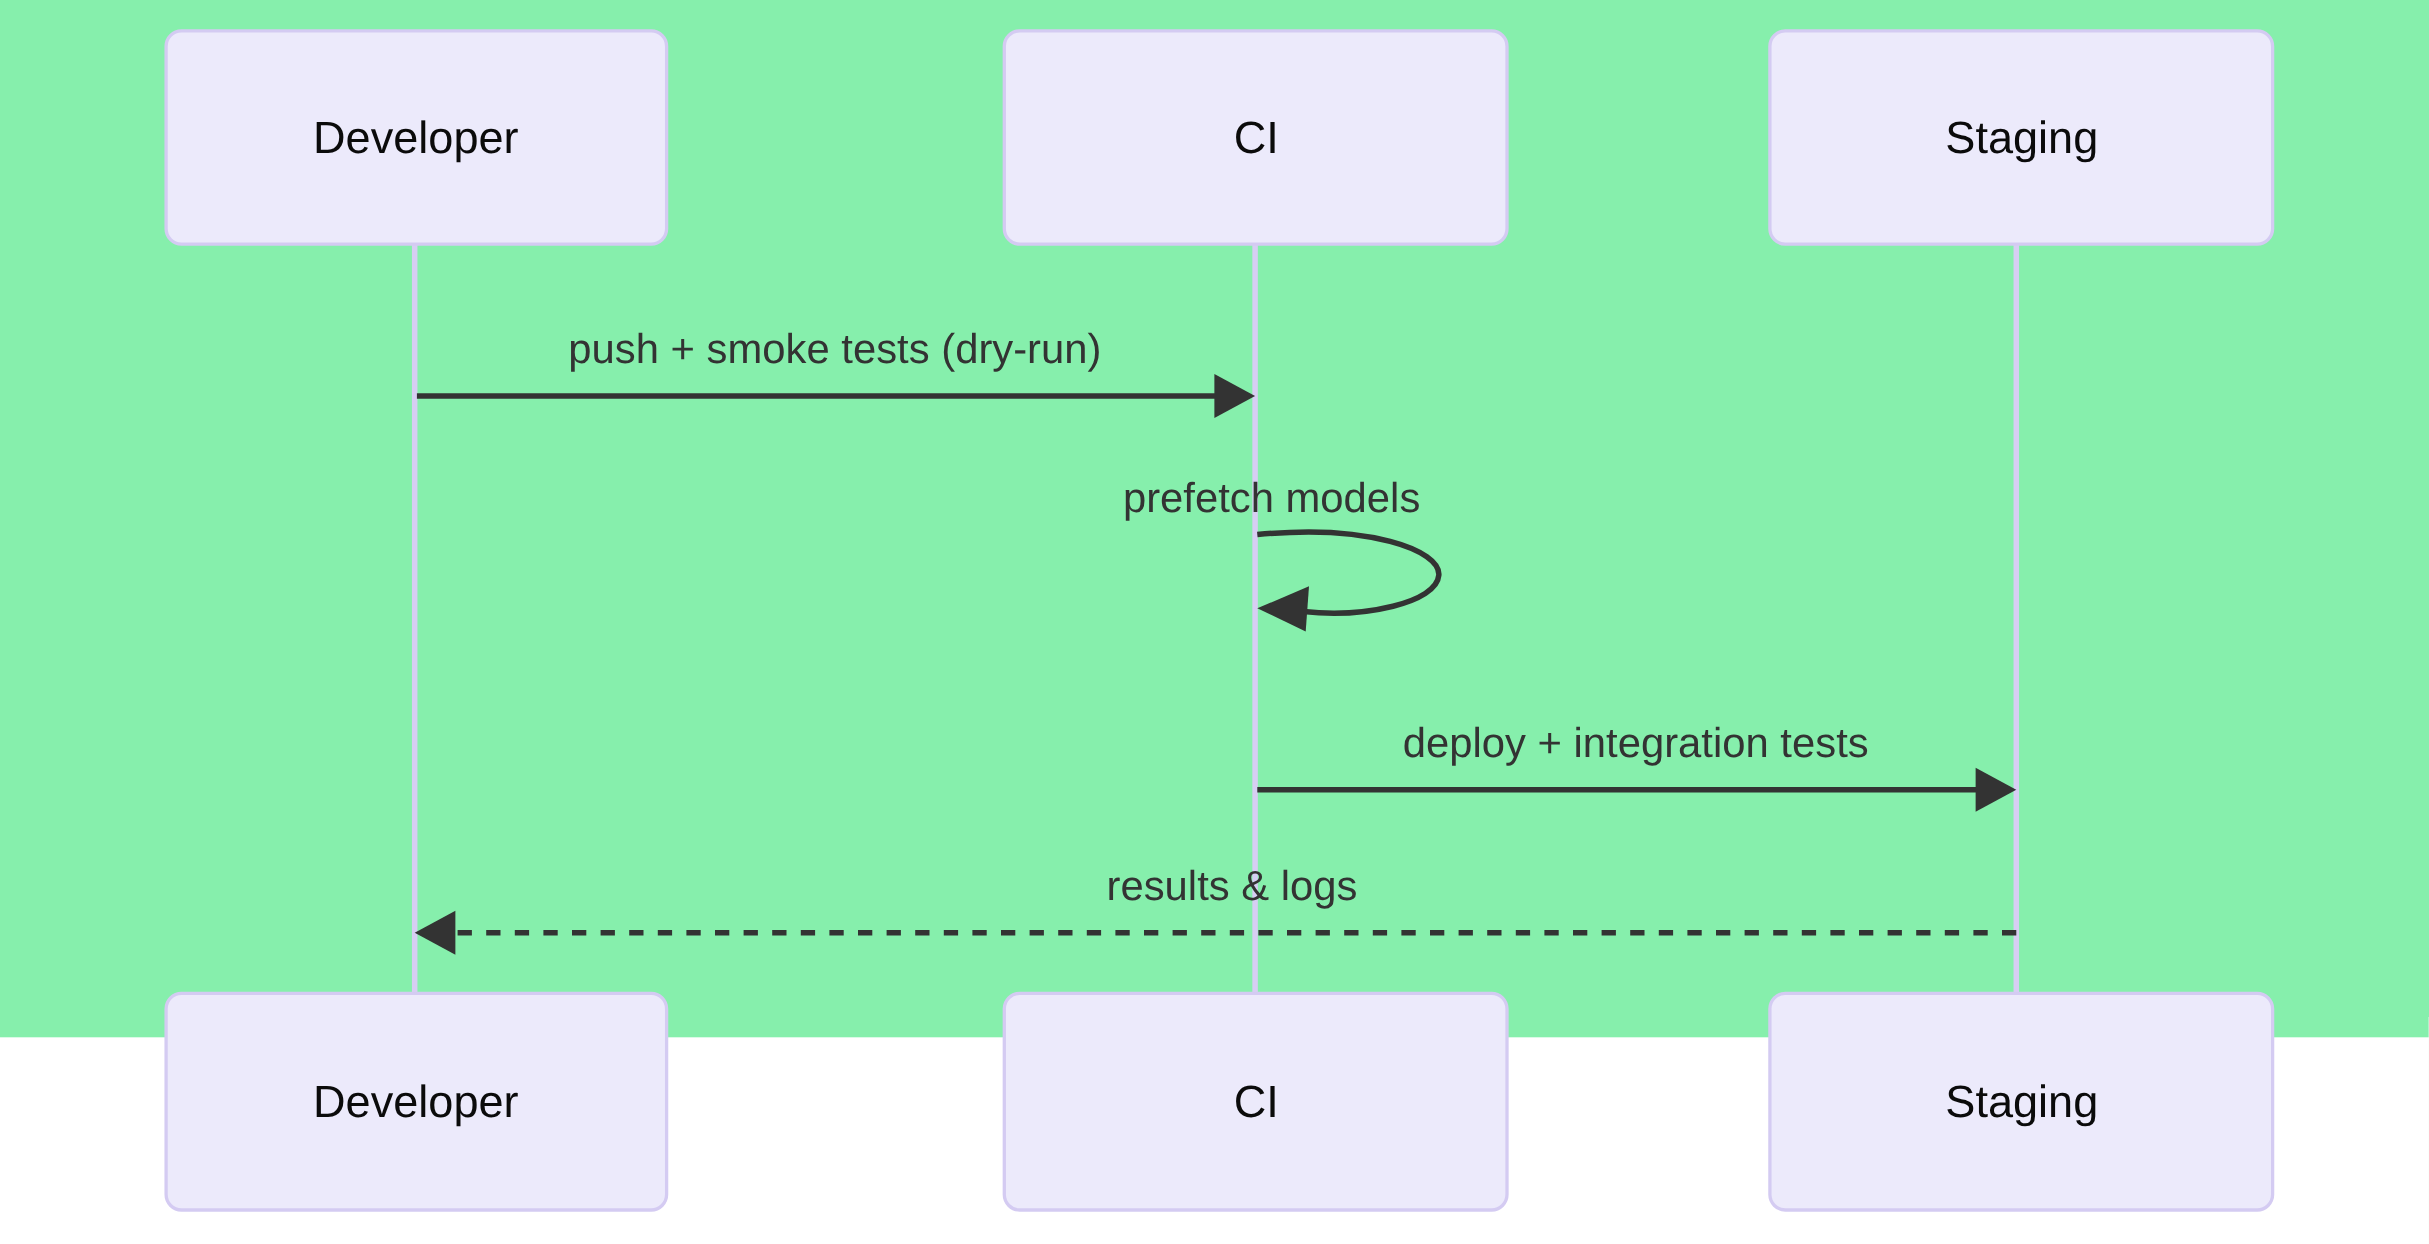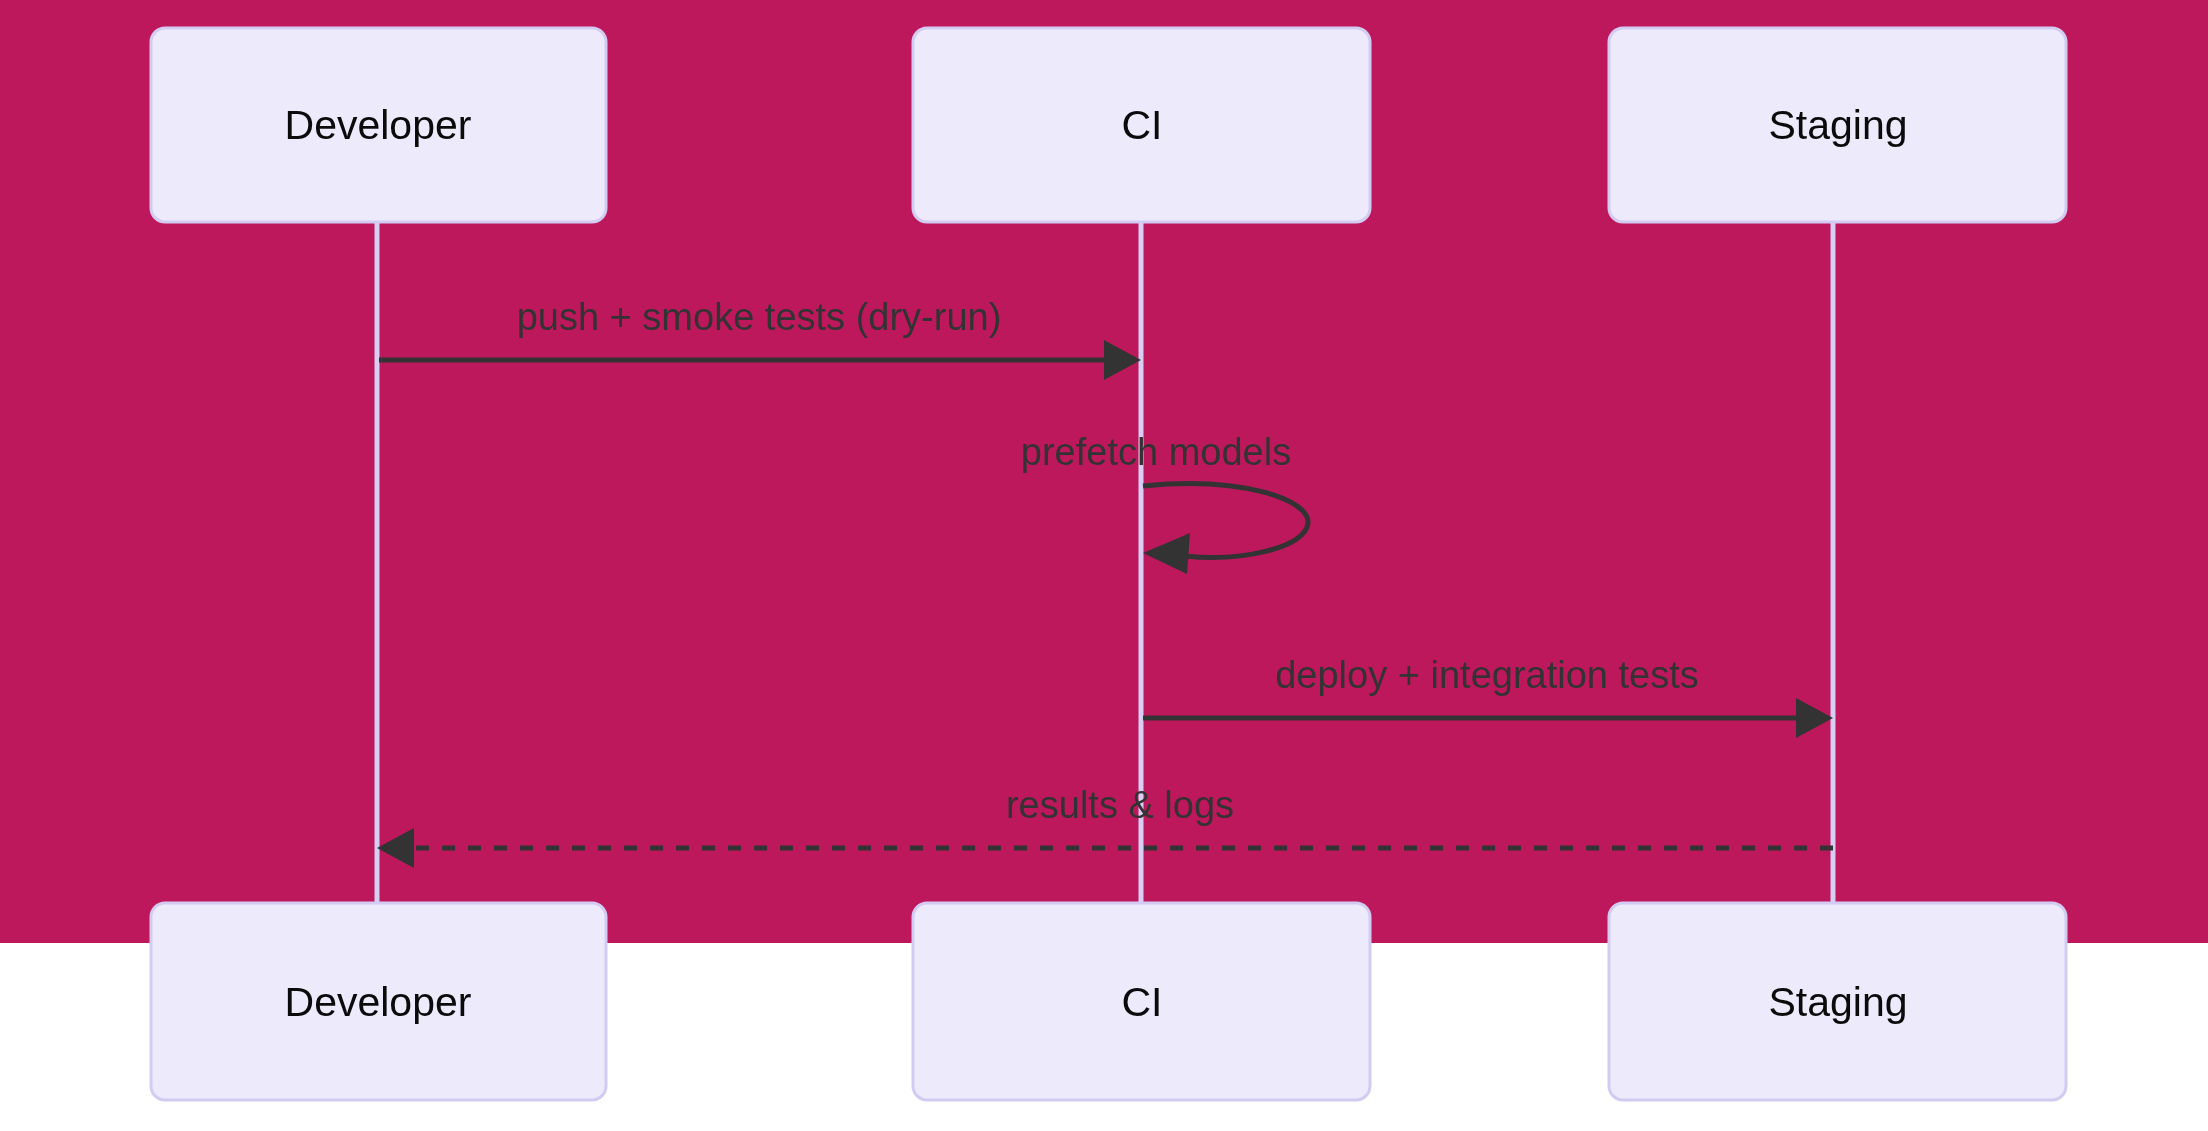--- a/index.html
+++ b/index.html
@@ -11,21 +11,21 @@
   body {
     width: 2208px;
     height: 1131px;
     font-family: "Liberation Sans", sans-serif;
     overflow: hidden;
   }
   #diagram-root {
     position: relative;
     width: 2208px;
     height: 943px;
-    background: #be185d;
+    background: #86efac;
   }
   #diagram-svg {
     position: absolute;
     top: 0;
     left: 0;
     width: 2208px;
     height: 1131px;
     display: block;
   }
   .actor-box-rect {

